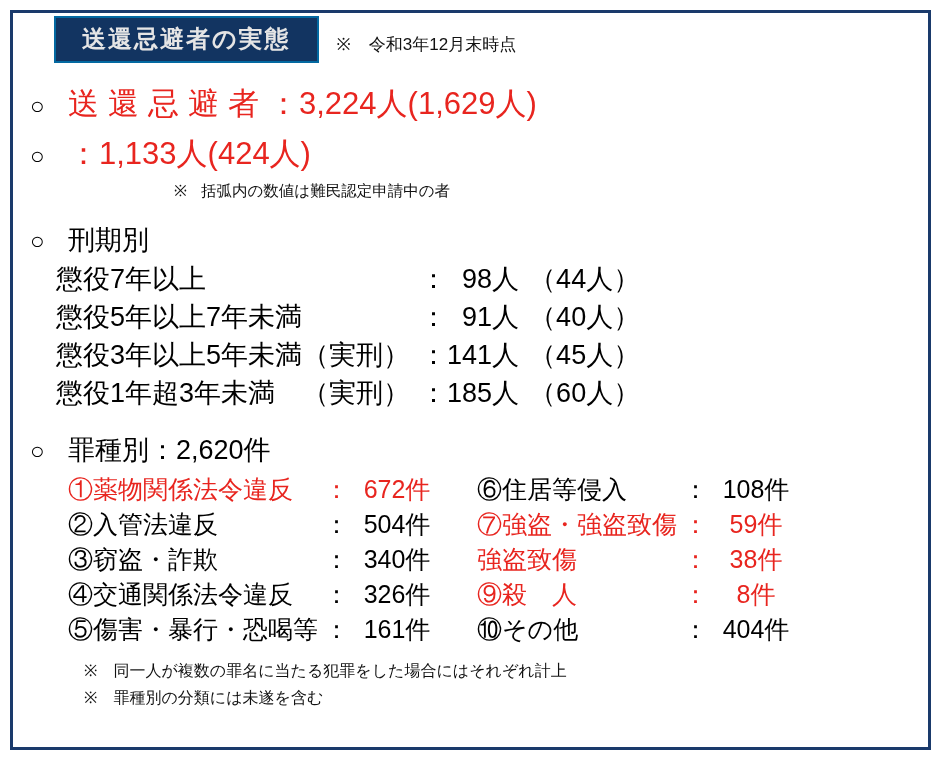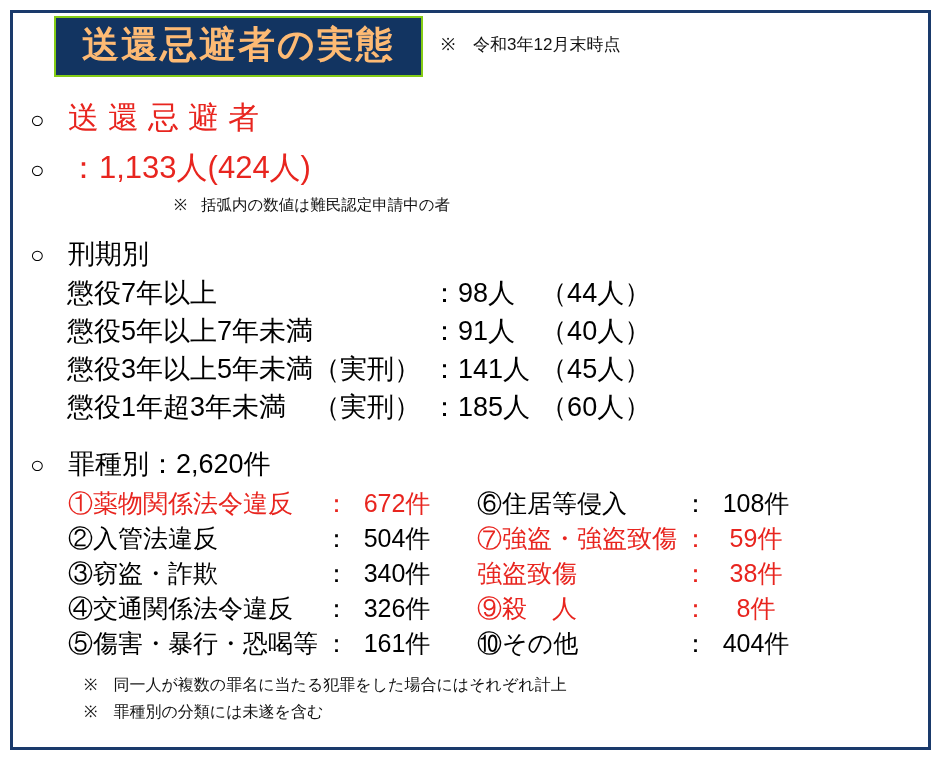--- a/index.html
+++ b/index.html
@@ -42,24 +42,24 @@
 
   
   .header-row {
     display: flex;
     align-items: flex-start;
     margin-left: 30px;
     margin-top: 2px;
   }
   .title-box {
     background: #123461;
-    border: 2px solid #84cc16;
-    color: #fdba74;
+    border: 2px solid #0369a1;
+    color: #e5e5e5;
     font-weight: bold;
-    font-size: 37px;
+    font-size: 24px;
     letter-spacing: 2px;
     padding: 8px 26px 10px 26px;
     line-height: 1.05;
     white-space: nowrap;
   }
   .header-note {
     margin-left: 18px;
     margin-top: 16px;
     font-size: 17px;
     color: #111111;
@@ -114,39 +114,39 @@
   .sub-note .mark {
     margin-right: 14px;
   }
 
   
   .group-title {
     font-size: 27px;
     white-space: nowrap;
   }
   .sentence-table {
-    margin-left: 43px;
+    margin-left: 32px;
     margin-top: 2px;
     border-collapse: collapse;
   }
   .sentence-table td {
     font-size: 27px;
     padding: 1px 0;
     white-space: nowrap;
     vertical-align: baseline;
   }
   .sentence-table td.term {
     padding-right: 10px;
   }
   .sentence-table td.colon {
     width: 26px;
     text-align: center;
   }
   .sentence-table td.num {
-    text-align: left;
+    text-align: right;
     padding-right: 2px;
   }
   .sentence-table td.paren {
     text-align: right;
     padding-left: 8px;
   }
 
   
   .crime-head {
     font-size: 27px;
@@ -210,20 +210,21 @@
       <div class="title-box">送還忌避者の実態</div>
       <div class="header-note">
         <span class="mark">※</span><span>令和3年12月末時点</span>
       </div>
     </div>
 
     <div class="section">
       <div class="bullet-row">
         <div class="bullet">○</div>
         <div class="big-red label-wide">送還忌避者</div>
+        <div class="big-red colon-val">：3,224人(1,629人)</div>
       </div>
       <div class="bullet-row">
         <div class="bullet">○</div>
         <div class="big-red colon-val">：1,133人(424人)</div>
       </div>
       <div class="sub-note">
         <span class="mark">※</span><span>括弧内の数値は難民認定申請中の者</span>
       </div>
     </div>
 

